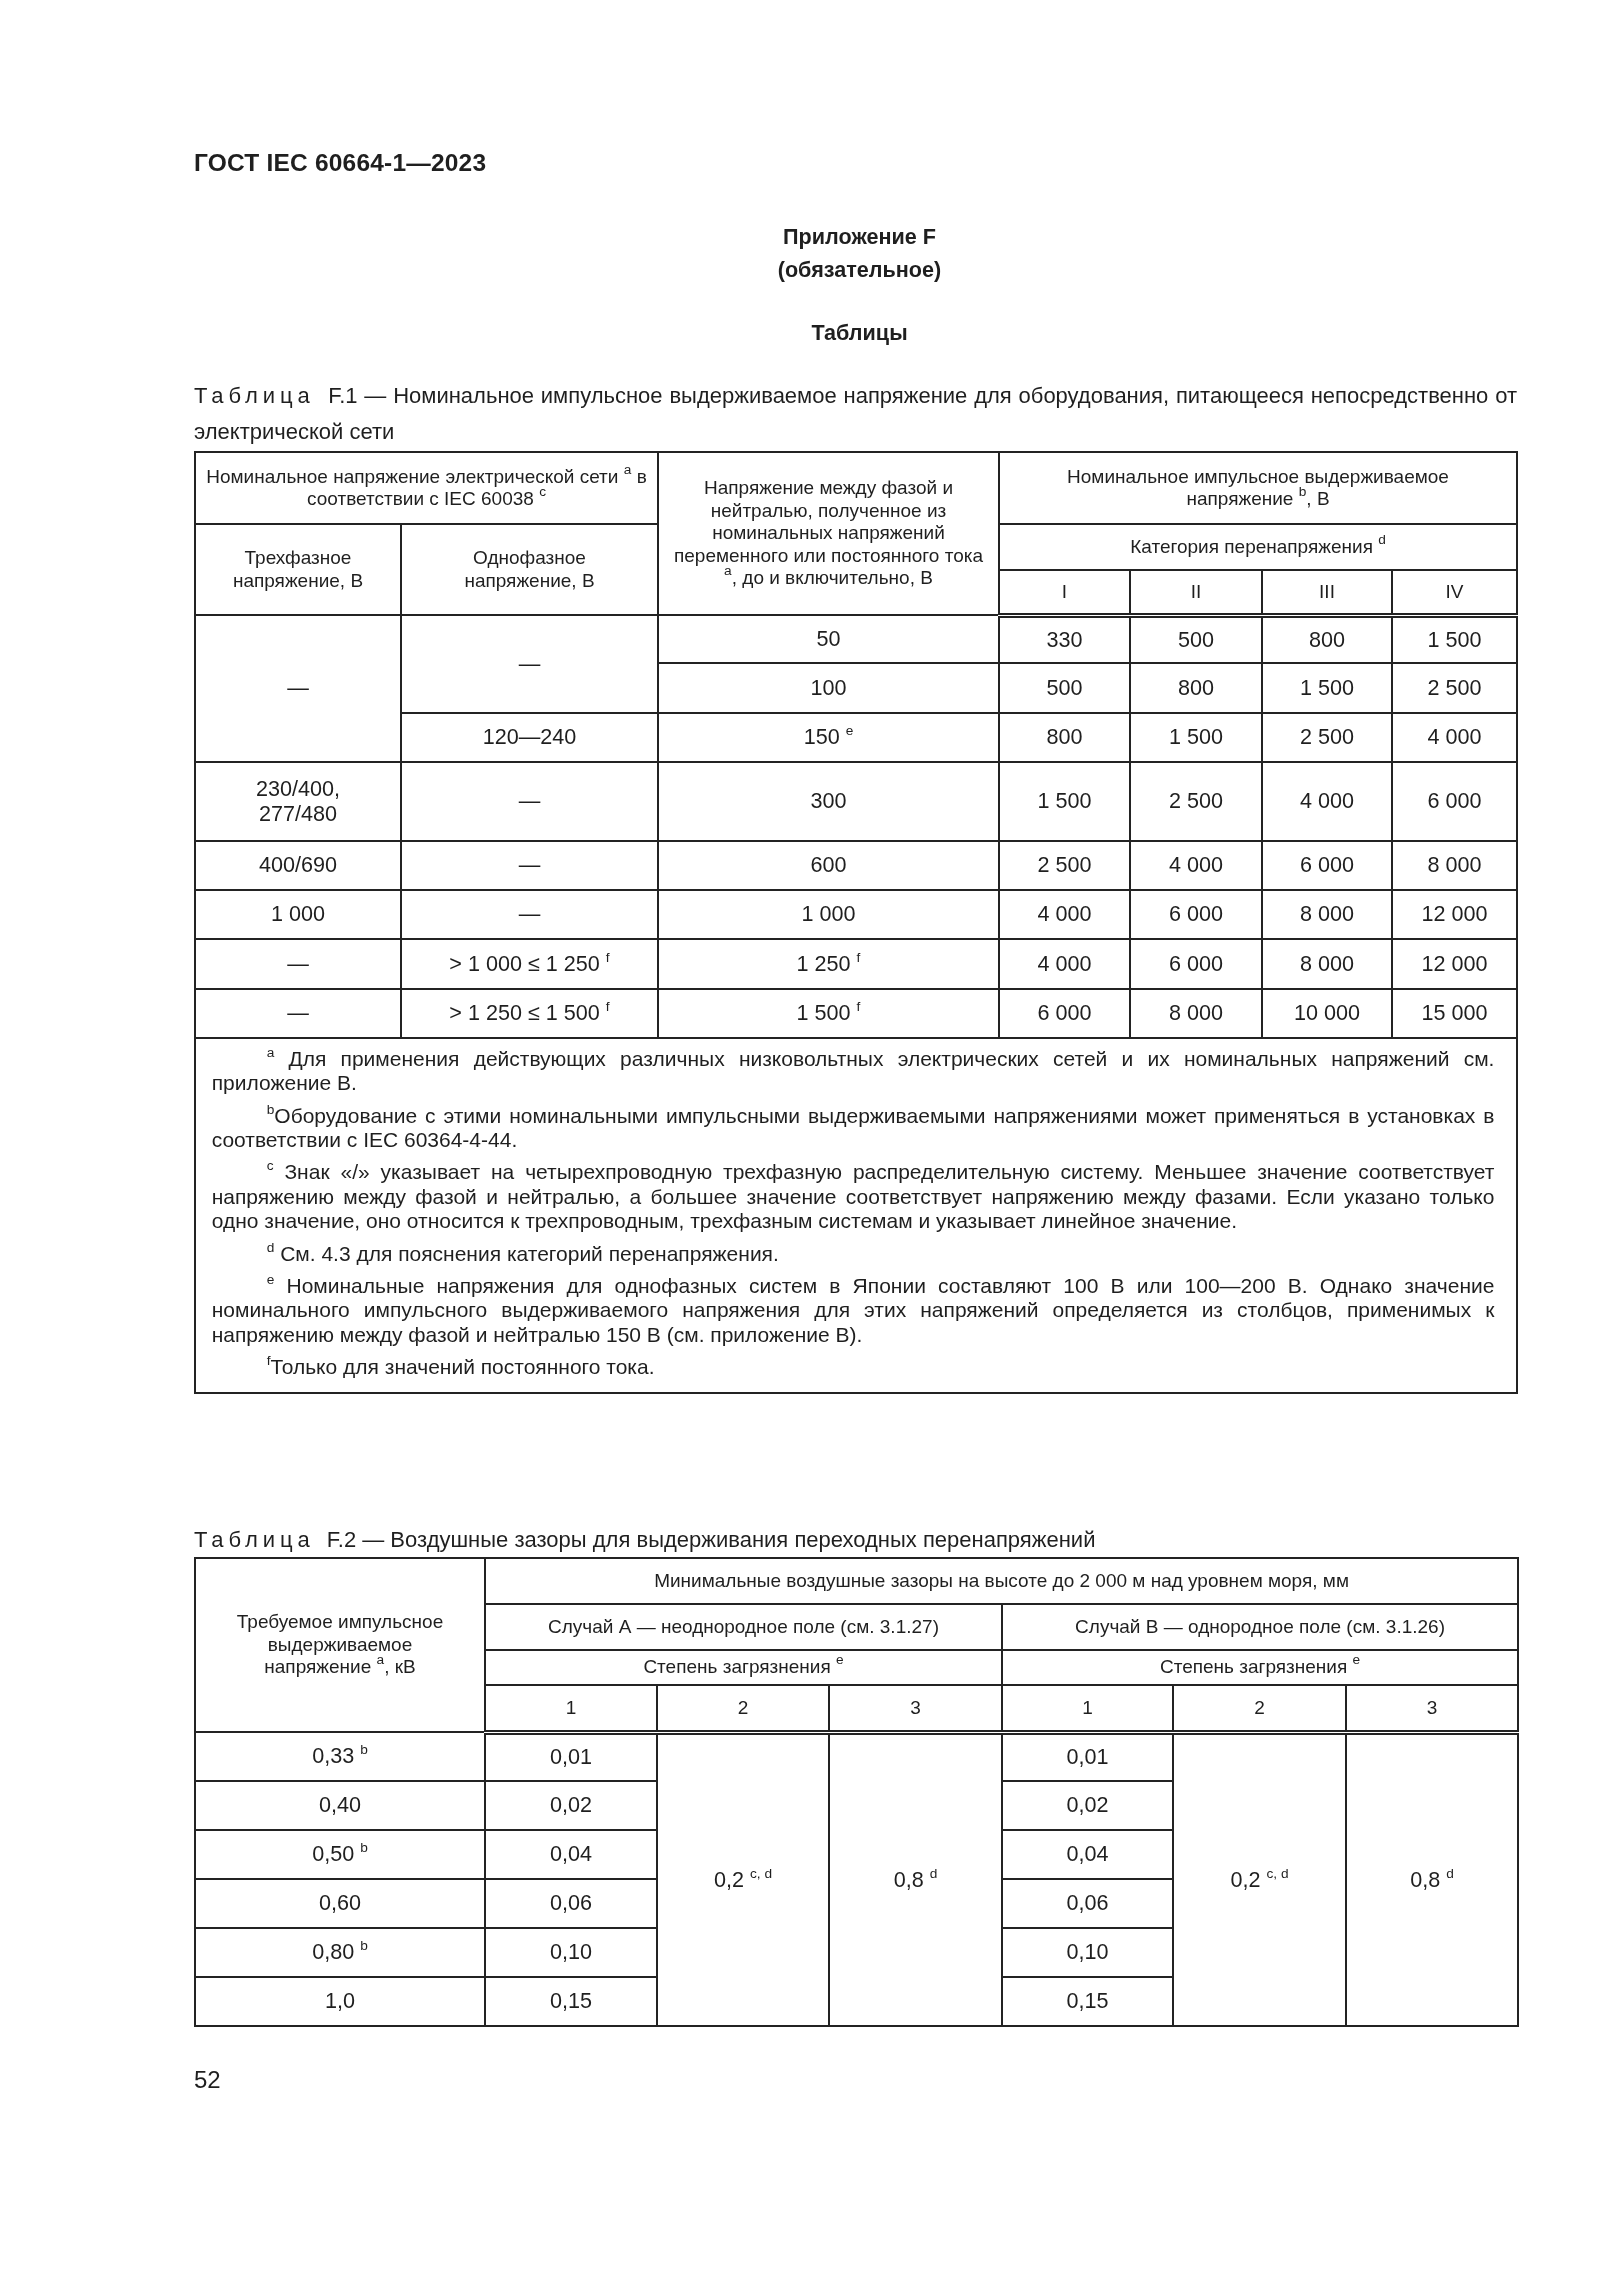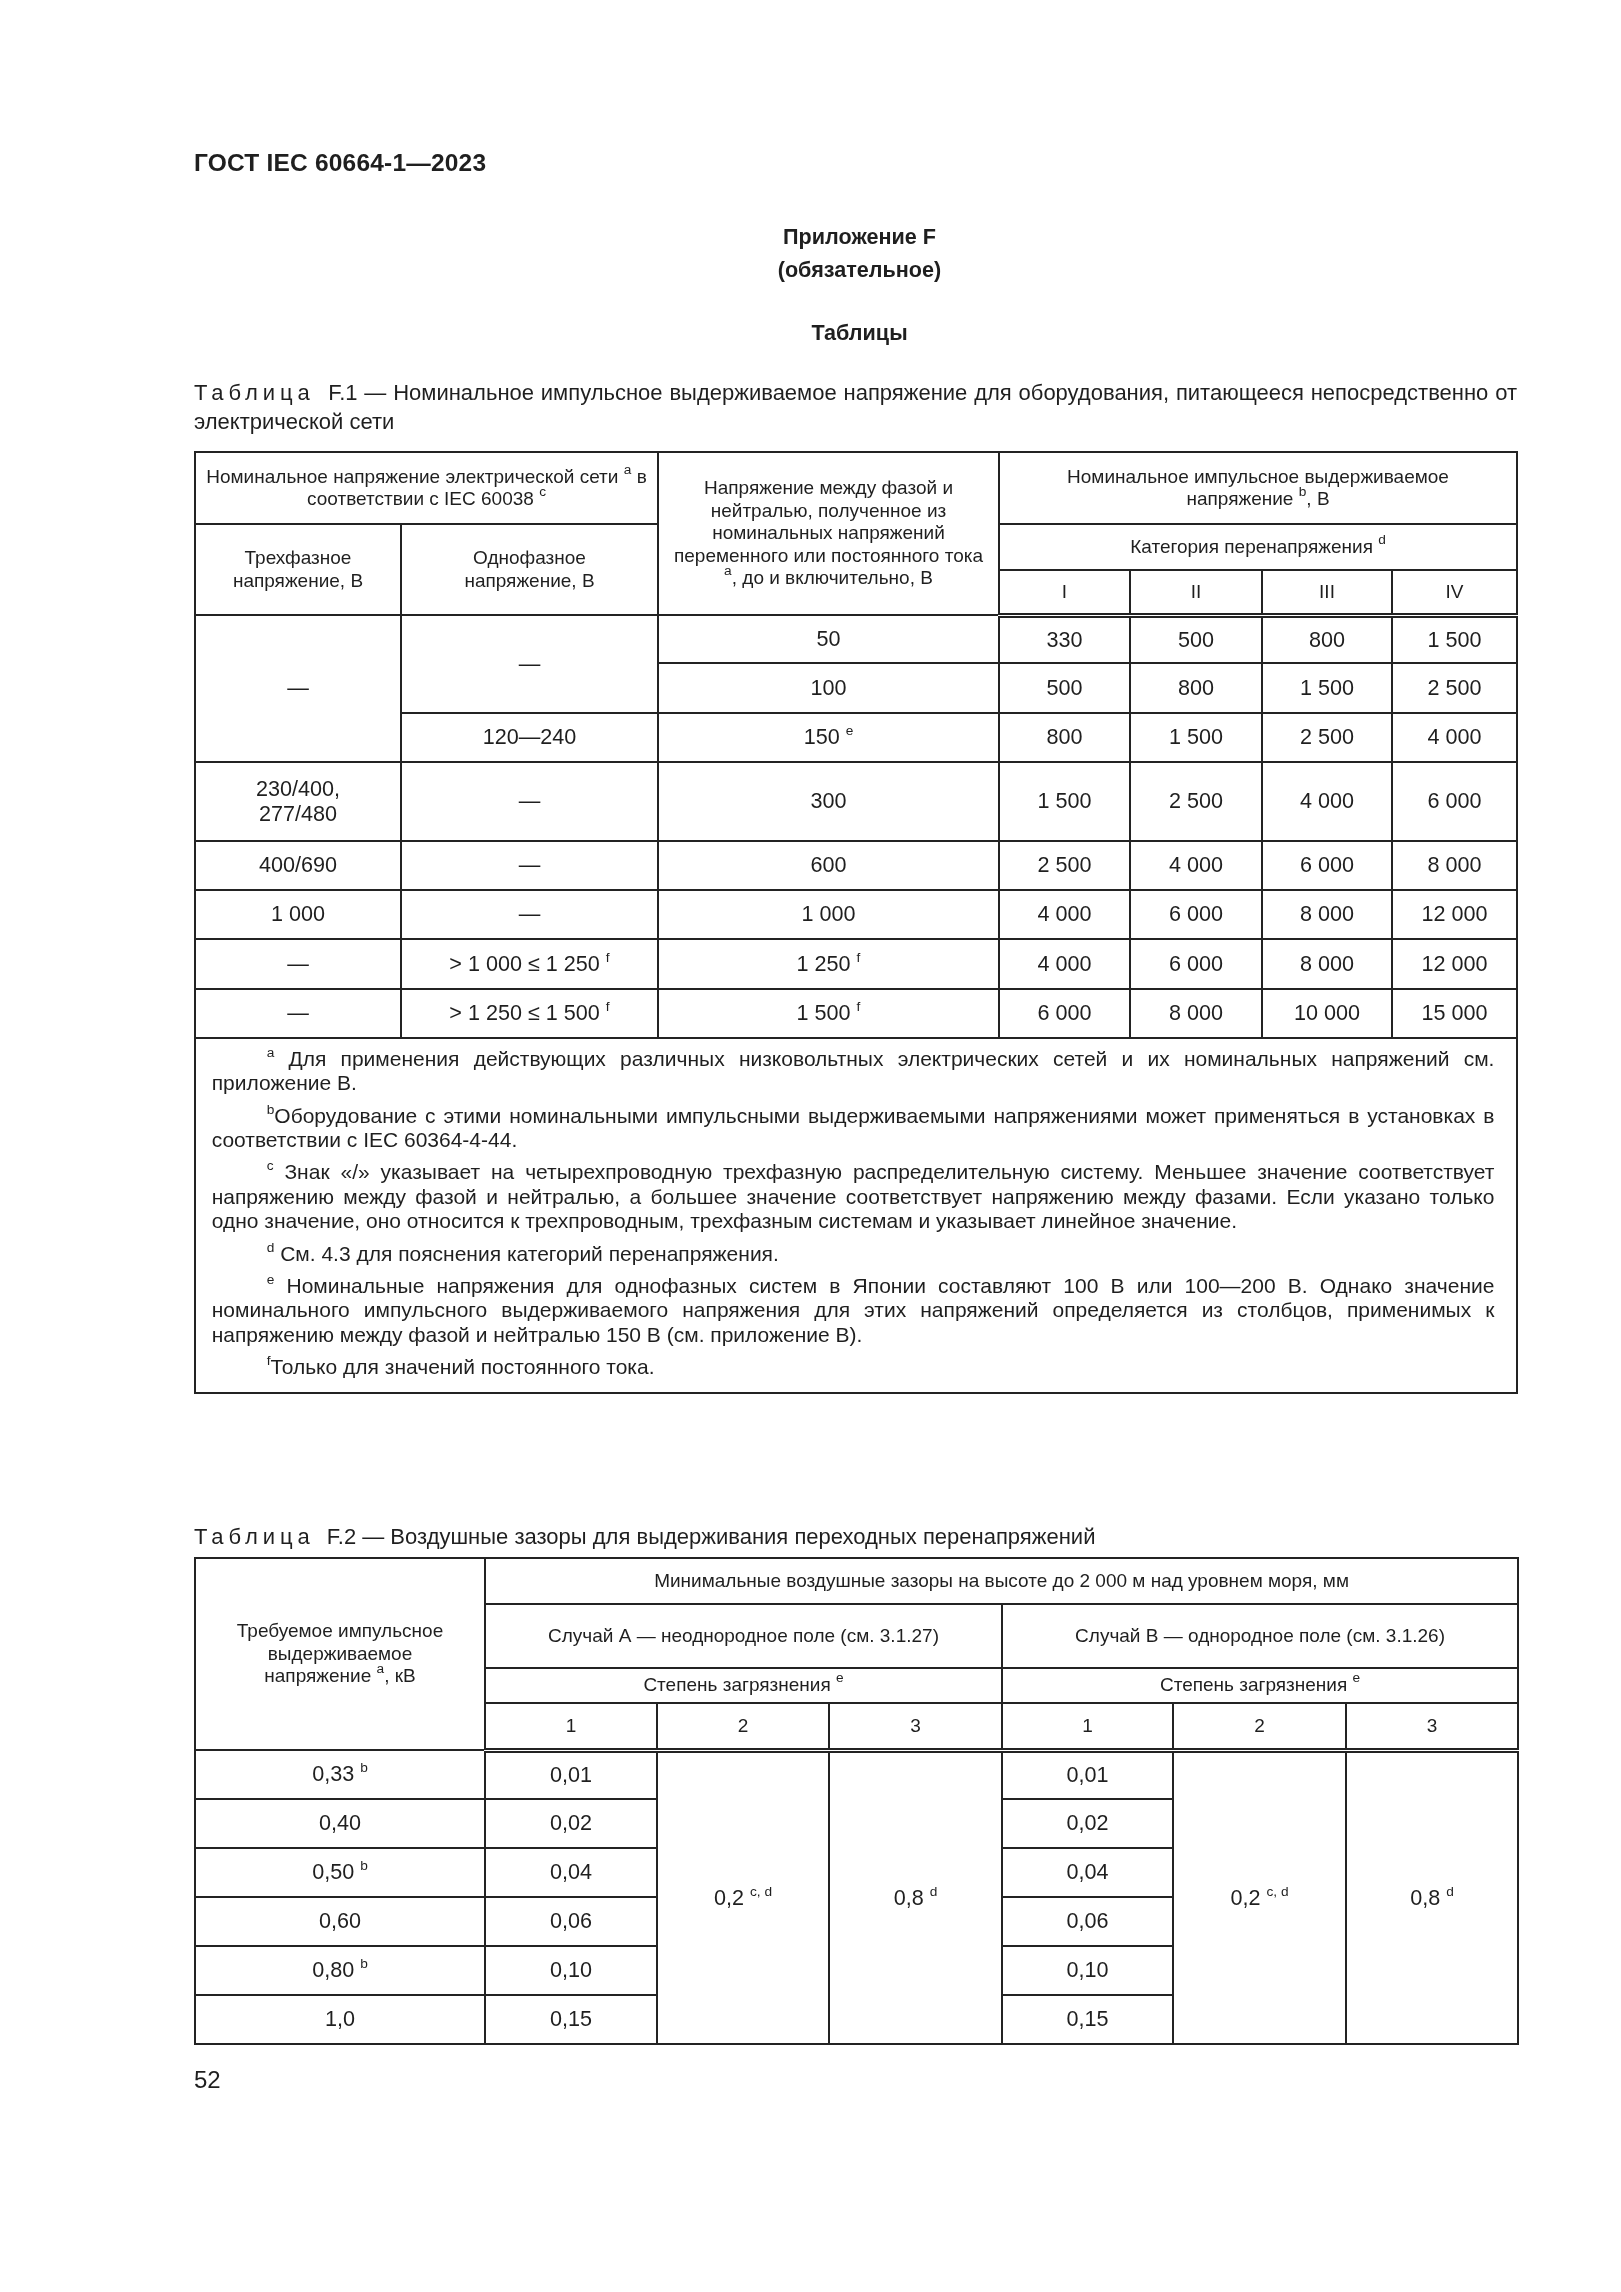--- a/index.html
+++ b/index.html
@@ -4,21 +4,21 @@
 <style>
   html, body { margin: 0; padding: 0; background: #ffffff; }
   body { width: 1621px; height: 2293px; position: relative; overflow: hidden;
          font-family: "Liberation Sans", "DejaVu Sans", sans-serif; color: #1f1f1f; }
   .abs { position: absolute; }
   .doc-code { left: 194px; top: 149px; font-size: 24.5px; font-weight: bold; letter-spacing: 0.2px; }
   .centered { left: 0; width: 1719px; text-align: center; font-weight: bold; font-size: 21.6px; }
   .annex-title { top: 224px; }
   .annex-status { top: 257px; }
   .tables-heading { top: 320px; }
-  .caption { left: 194px; width: 1323px; font-size: 22px; line-height: 29px; text-align: justify; }
+  .caption { left: 194px; width: 1323px; font-size: 22px; line-height: 36px; text-align: justify; }
   .caption .lead { letter-spacing: 4.9px; }
   .cap1 { top: 378px; }
   .cap2 { top: 1522px; }
 
   table.grid { position: absolute; border-collapse: collapse; table-layout: fixed; font-size: 21.6px; }
   table.grid td { border: 2px solid #232323; text-align: center; vertical-align: middle; padding: 0 3.9px; line-height: 24.5px; }
   table.grid td.hd { font-size: 19px; line-height: 22.5px; }
   table.grid tr.hdr-last td { border-bottom: 5.9px double #232323; }
   table.grid sup { font-size: 13.7px; vertical-align: 8.8px; line-height: 0; }
 
@@ -169,21 +169,21 @@
       <col style="width:173px">
     <col style="width:171px">
       <col style="width:173px">
       <col style="width:172px">
   </colgroup>
   <tbody>
       <tr style="height:46px">
     <td class="hd" rowspan="4" style="padding:0 23.5px"><span>Требуемое импульсное выдерживаемое напряжение</span> <sup>a</sup><span>, кВ</span></td>
     <td class="hd" colspan="6">Минимальные воздушные зазоры на высоте до 2 000 м над уровнем моря, мм</td>
   </tr>
-  <tr style="height:64px">
+  <tr style="height:46px">
     <td class="hd" colspan="3">Случай А — неоднородное поле (см. 3.1.27)</td>
     <td class="hd" colspan="3">Случай В — однородное поле (см. 3.1.26)</td>
   </tr>
   <tr style="height:35px">
     <td class="hd" colspan="3"><span>Степень загрязнения</span> <sup>e</sup></td>
     <td class="hd" colspan="3"><span>Степень загрязнения</span> <sup>e</sup></td>
   </tr>
   <tr class="hdr-last" style="height:47px">
     <td class="hd">1</td>
     <td class="hd">2</td>

